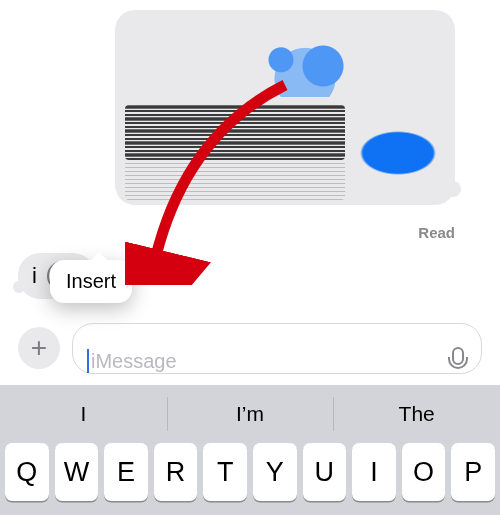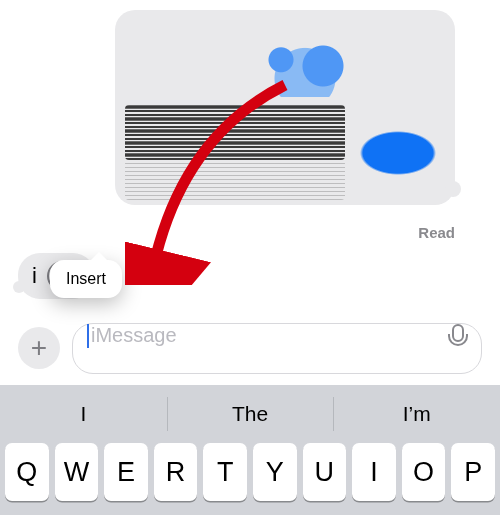--- a/index.html
+++ b/index.html
@@ -68,21 +68,21 @@
     content:""; position:absolute; left:50%; top:50%; width:14px; height:14px;
     background:linear-gradient(45deg,#7d7d82 0 50%, transparent 50%),
                linear-gradient(225deg,#7d7d82 0 50%, transparent 50%);
     transform:translate(-50%,-50%) rotate(45deg);
     clip-path: polygon(50% 0, 100% 50%, 50% 100%, 0 50%);
   }
 
   .popover {
     position:absolute; top:260px; left:50px;
     background:#fff; border-radius:14px; padding:10px 16px;
-    font-size:16px; font-weight:400; color:#000;
+    font-size:20px; font-weight:400; color:#000;
     box-shadow:0 6px 20px rgba(0,0,0,0.25);
   }
   .popover::after{
     content:""; position:absolute; top:-8px; left:40px;
     border-left:9px solid transparent; border-right:9px solid transparent;
     border-bottom:9px solid #fff;
   }
 
   .arrow-svg { position:absolute; top:75px; left:125px; pointer-events:none; }
 
@@ -90,21 +90,21 @@
     position:absolute; top:320px; left:0; right:0; height:56px;
     display:flex; align-items:center; gap:12px; padding:0 18px;
   }
   .plus-btn {
     width:42px; height:42px; border-radius:50%; background:#e9e9eb;
     display:flex; align-items:center; justify-content:center;
     font-size:28px; color:#7d7d82; font-weight:400;
   }
   .compose-field {
     flex:1; height:51px; border:1.5px solid #d8d8dc; border-radius:21px;
-    display:flex; align-items:flex-start; padding:0 14px; position:relative;
+    display:flex; align-items:flex-end; padding:0 14px; position:relative;
   }
   .cursor { width:2px; height:24px; background:#2f6fe8; margin-right:2px; }
   .placeholder { color:#b9b9bf; font-size:20px; }
   .mic {
     margin-left:auto; color:#88888d; font-size:20px;
     width:20px; height:26px; position:relative;
   }
   .mic::before{
     content:""; position:absolute; left:5px; top:0; width:8px; height:14px;
     border:2px solid #88888d; border-radius:6px;
@@ -183,25 +183,25 @@
   </div>
 
 </div>
 
 <div class="keyboard">
   <div class="suggestions">
     <div class="sug">
         <span>I</span>
       </div>
     <div class="sug">
+        <span>I’m</span>
+      </div>
+    <div class="sug">
         <span>The</span>
       </div>
-    <div class="sug">
-        <span>I’m</span>
-      </div>
   </div>
   <div class="keys-row">
     <div class="key">
         <span>Q</span>
       </div>
     <div class="key">
         <span>W</span>
       </div>
     <div class="key">
         <span>E</span>

